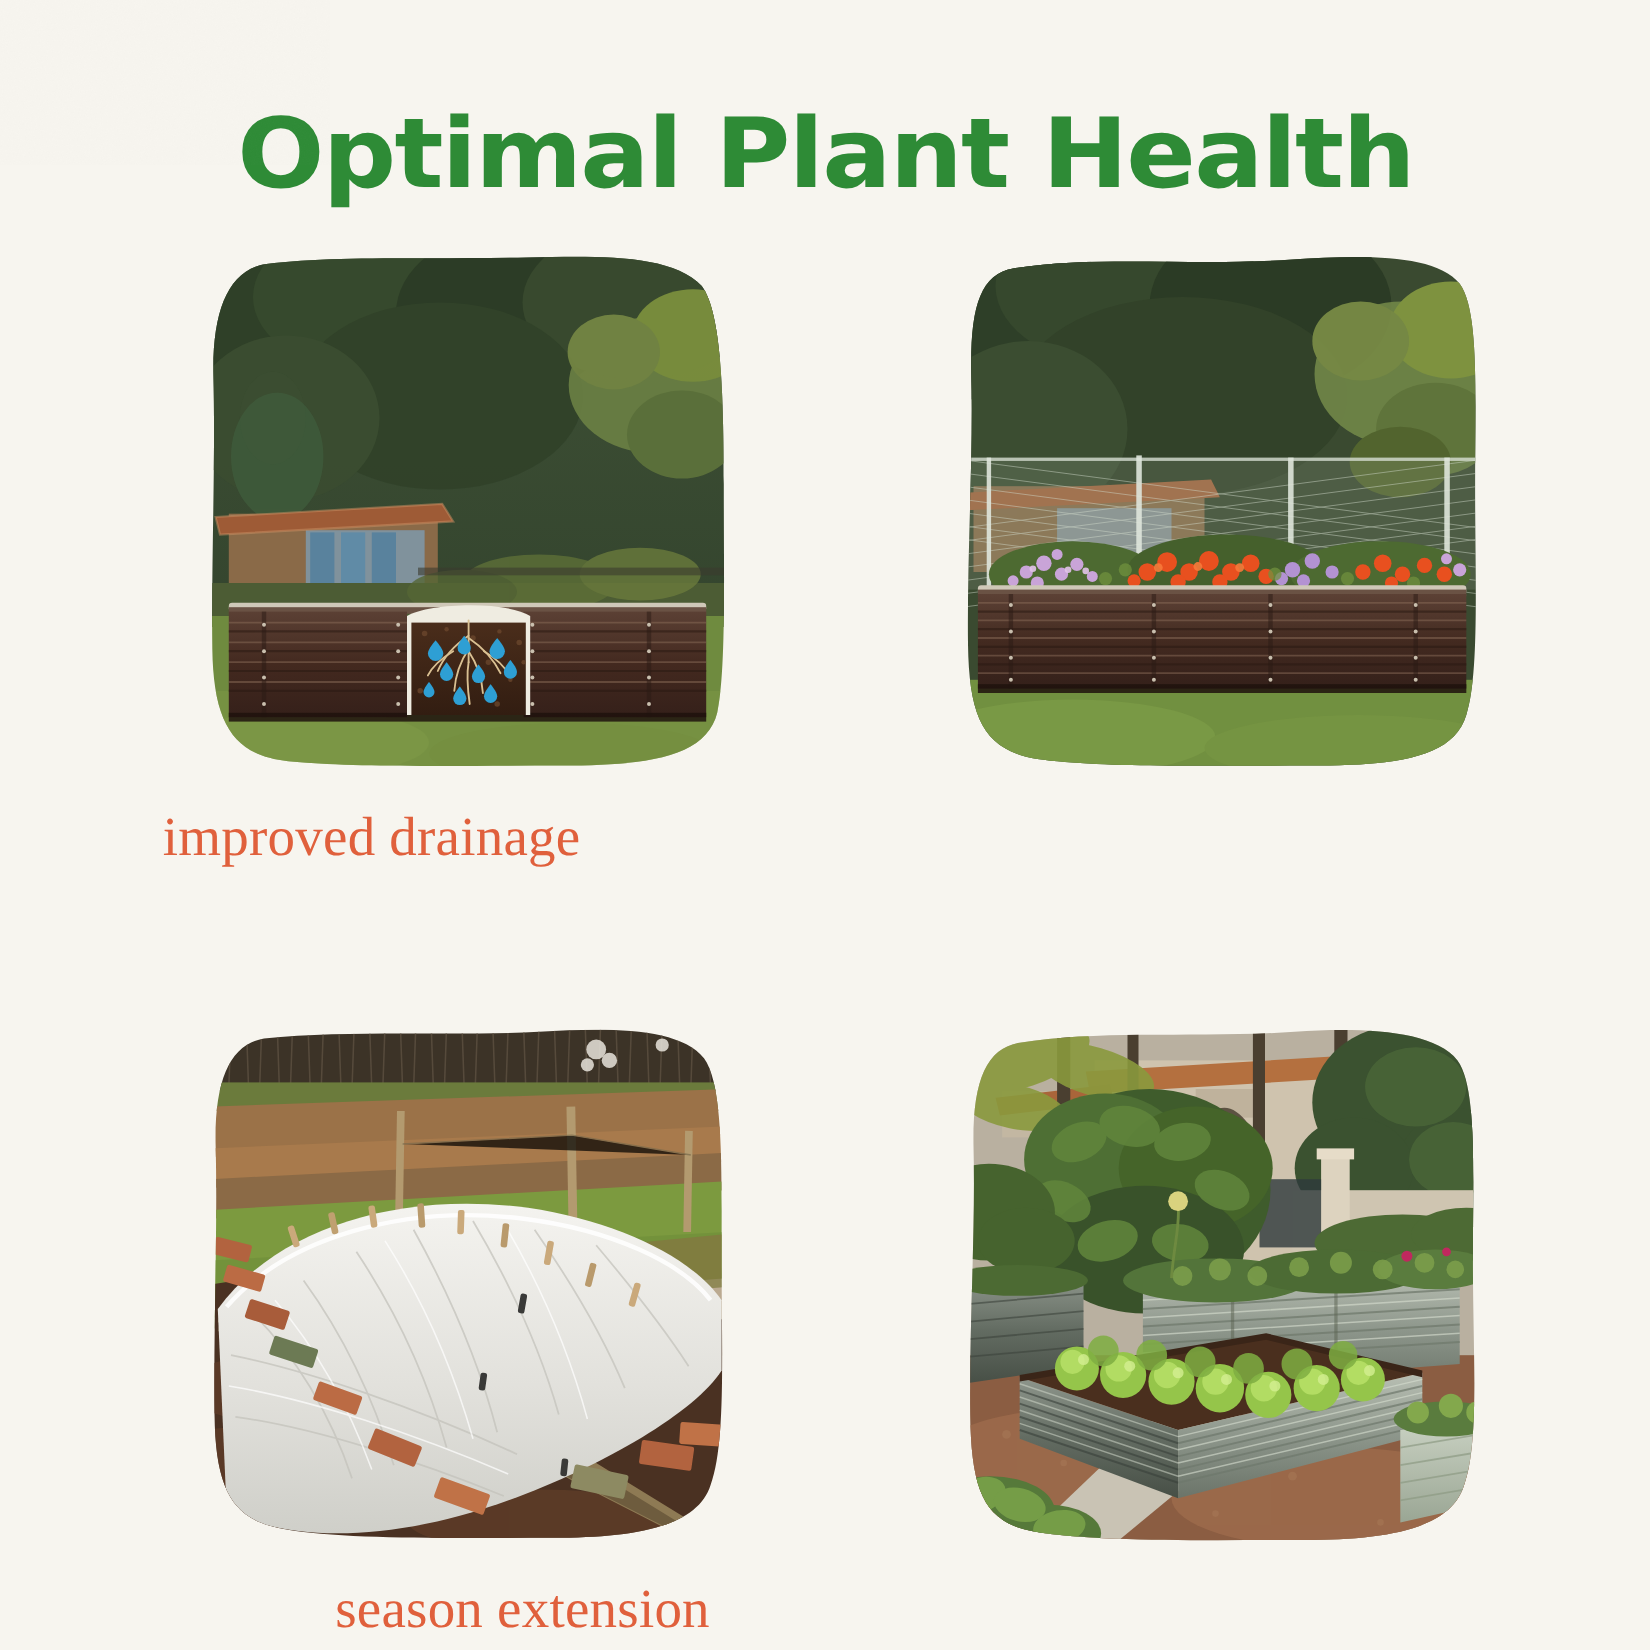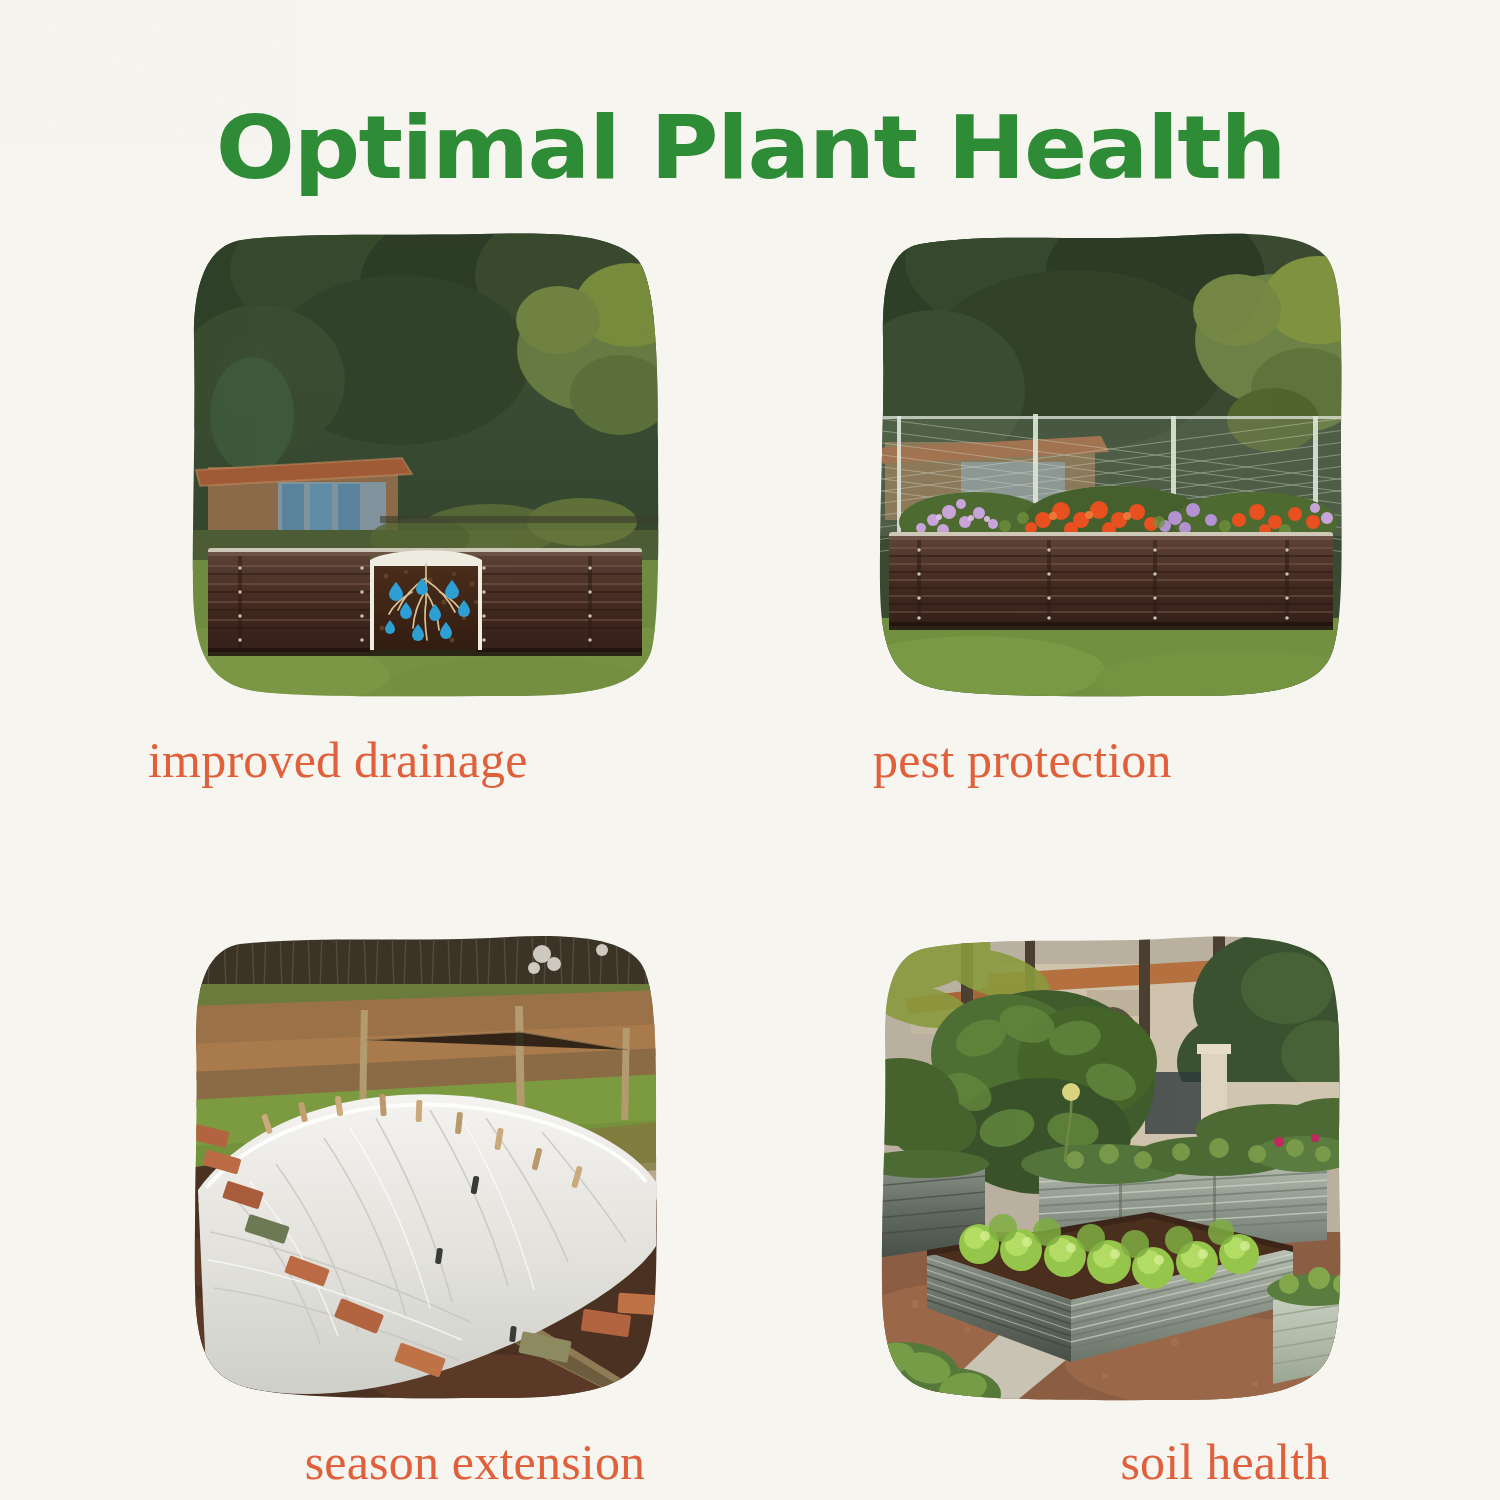--- a/index.html
+++ b/index.html
@@ -15,21 +15,21 @@
     position:absolute;inset:0;pointer-events:none;z-index:5;
     opacity:.5;
   }
   #page{
     position:absolute;inset:0;
   }
 
   
   .title-wrap{
     position:absolute;left:0;right:0;top:96px;height:104px;
-    display:flex;align-items:center;justify-content:center;
+    display:flex;align-items:flex-start;justify-content:center;
   }
   .title{
     font-family:"DejaVu Sans", sans-serif;
     font-weight:700;
     font-size:88px;
     letter-spacing:-1.5px;
     color:#2e8b36;
     white-space:nowrap;
     transform:scaleX(1.06);
     transform-origin:center;
@@ -431,21 +431,20 @@
                       <circle cx="412" cy="344" r="1.8"></circle>
                       <circle cx="412" cy="368" r="1.8"></circle>
                       <circle cx="412" cy="388" r="1.8"></circle>
                   </g>
                 </g>
                 <rect x="14" y="392" width="444" height="8" fill="#1e120d" opacity=".85"></rect>
               </g>
             </g>
           </svg>
         </div>
-        <div class="caption">pest protection</div>
       </div>
     </div>
 
     <div class="row bottom">
 
       <div class="cell left">
         <div class="photo-frame">
           <svg class="photo" viewBox="0 0 470 470" xmlns="http://www.w3.org/2000/svg">
             <defs>
               <clipPath id="blob3">
@@ -870,21 +869,20 @@
                 <ellipse cx="78" cy="462" rx="48" ry="26"></ellipse>
               </g>
               <g fill="#7ba44a" opacity=".85">
                 <ellipse cx="14" cy="428" rx="26" ry="16" transform="rotate(-20 14 428)"></ellipse>
                 <ellipse cx="52" cy="436" rx="24" ry="15" transform="rotate(14 52 436)"></ellipse>
                 <ellipse cx="88" cy="456" rx="24" ry="15" transform="rotate(-10 88 456)"></ellipse>
               </g>
             </g>
           </svg>
         </div>
-        <div class="caption">soil health</div>
       </div>
     </div>
   </div>
 </div>
 
 <svg id="grain" xmlns="http://www.w3.org/2000/svg">
   <filter id="noiseFilter">
     <feTurbulence type="fractalNoise" baseFrequency="0.9" numOctaves="3" stitchTiles="stitch"></feTurbulence>
     <feColorMatrix type="saturate" values="0"></feColorMatrix>
     <feComponentTransfer>

